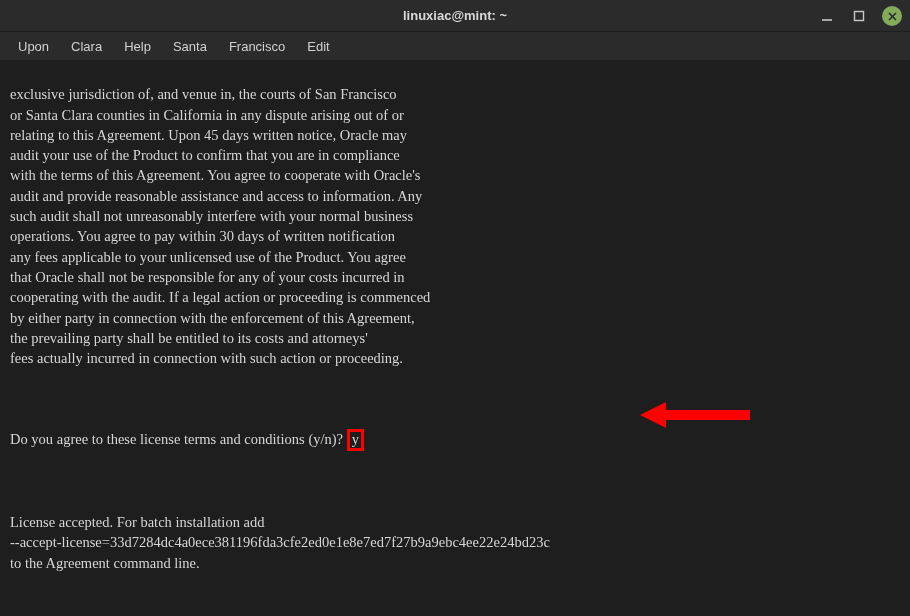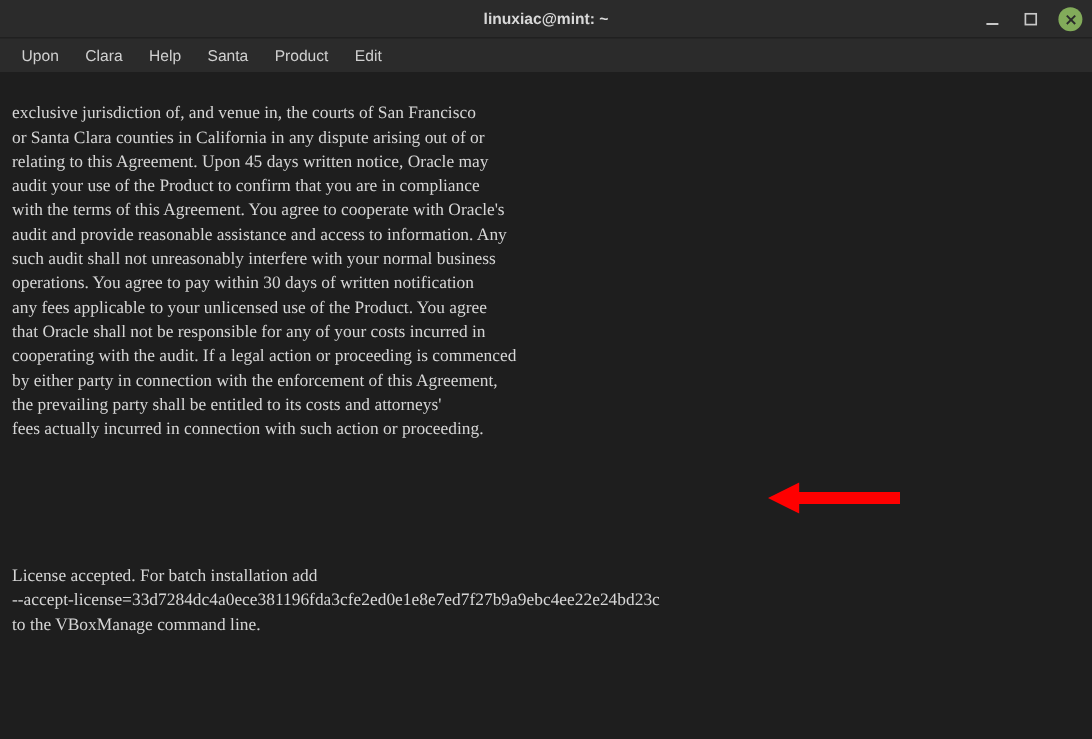--- a/index.html
+++ b/index.html
@@ -131,44 +131,45 @@
           </svg>
       </div>
     </div>
   </div>
 
   <div class="menubar">
     <span class="menu-item">Upon</span>
     <span class="menu-item">Clara</span>
     <span class="menu-item">Help</span>
     <span class="menu-item">Santa</span>
-    <span class="menu-item">Product</span>
+    <span class="menu-item">Francisco</span>
     <span class="menu-item">Edit</span>
   </div>
 
   <div class="terminal-body">
 <span class="term-line">exclusive jurisdiction of, and venue in, the courts of San Francisco
 or Santa Clara counties in California in any dispute arising out of or
 relating to this Agreement. Upon 45 days written notice, Oracle may
 audit your use of the Product to confirm that you are in compliance
 with the terms of this Agreement. You agree to cooperate with Oracle's
 audit and provide reasonable assistance and access to information. Any
 such audit shall not unreasonably interfere with your normal business
 operations. You agree to pay within 30 days of written notification
 any fees applicable to your unlicensed use of the Product. You agree
 that Oracle shall not be responsible for any of your costs incurred in
 cooperating with the audit. If a legal action or proceeding is commenced
 by either party in connection with the enforcement of this Agreement,
 the prevailing party shall be entitled to its costs and attorneys'
 fees actually incurred in connection with such action or proceeding.</span>
 <span class="term-line"> </span>
+<span class="term-line"><span>Do you agree to these license terms and conditions (y/n)? </span><span class="answer-y">y</span></span>
 <span class="term-line"> </span>
 <span class="term-line">License accepted. For batch installation add
 --accept-license=33d7284dc4a0ece381196fda3cfe2ed0e1e8e7ed7f27b9a9ebc4ee22e24bd23c
-to the VBoxManage command line.</span>
+to the Agreement command line.</span>
 <span class="term-line"> </span>
 
 
 
 
     <svg class="arrow-overlay" style="left:640px; top:340px;" width="110" height="30" viewBox="0 0 110 30">
       <line x1="110" y1="15" x2="22" y2="15" stroke="#ff0000" stroke-width="10"></line>
       <polygon points="0,15 26,2 26,28" fill="#ff0000"></polygon>
     </svg>
   </div>

